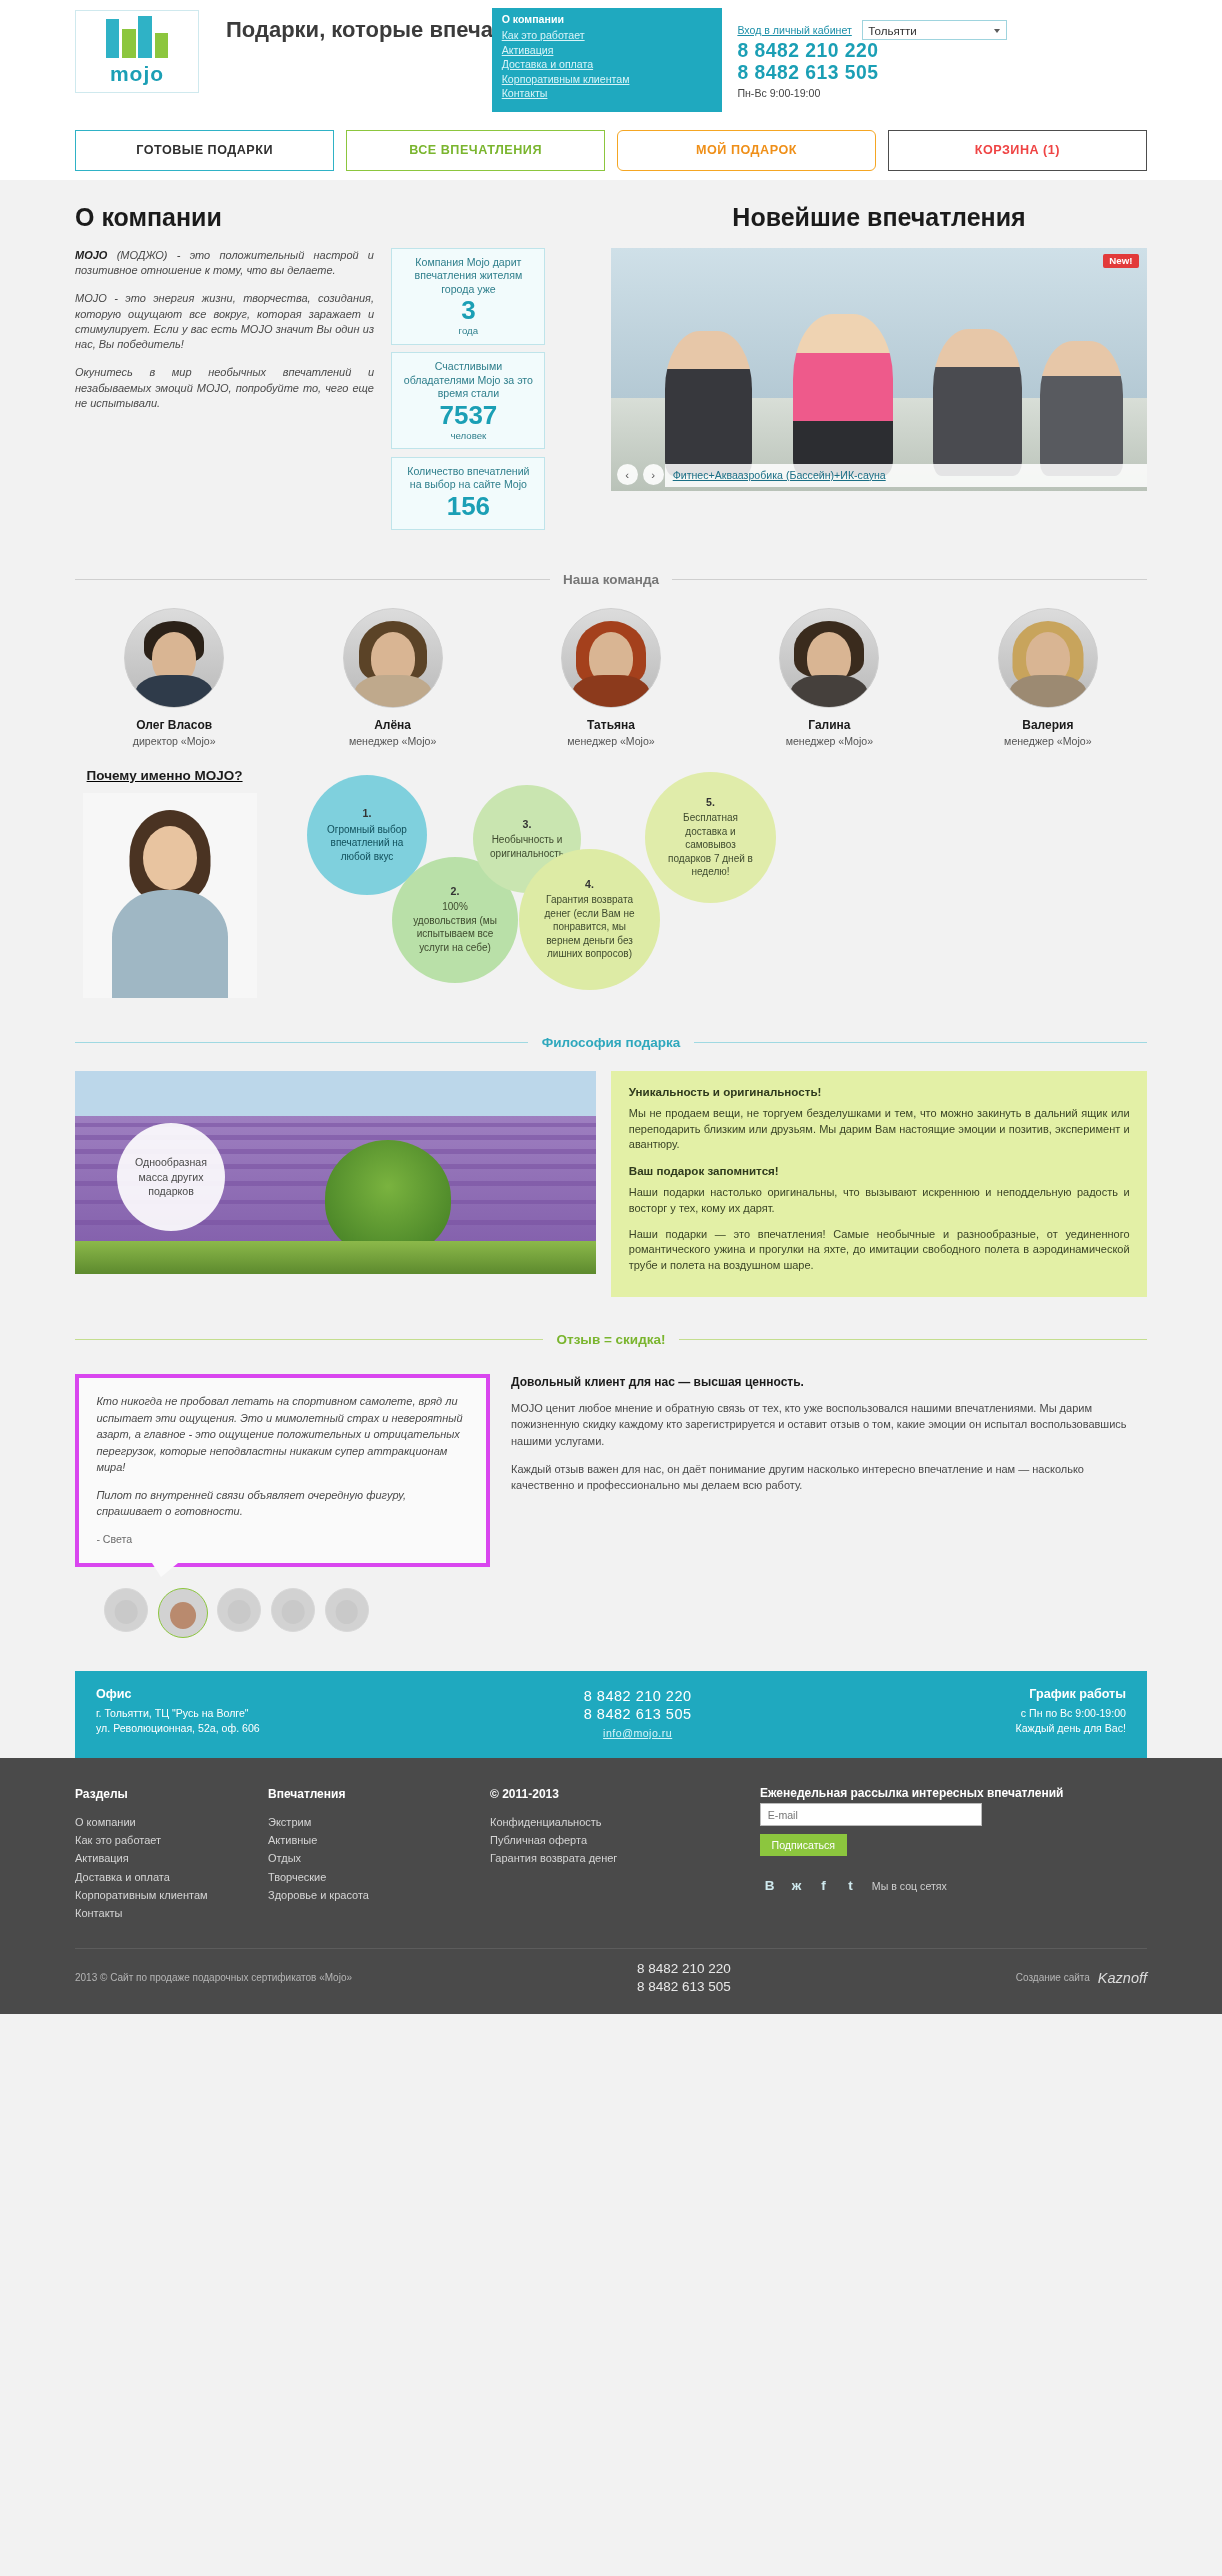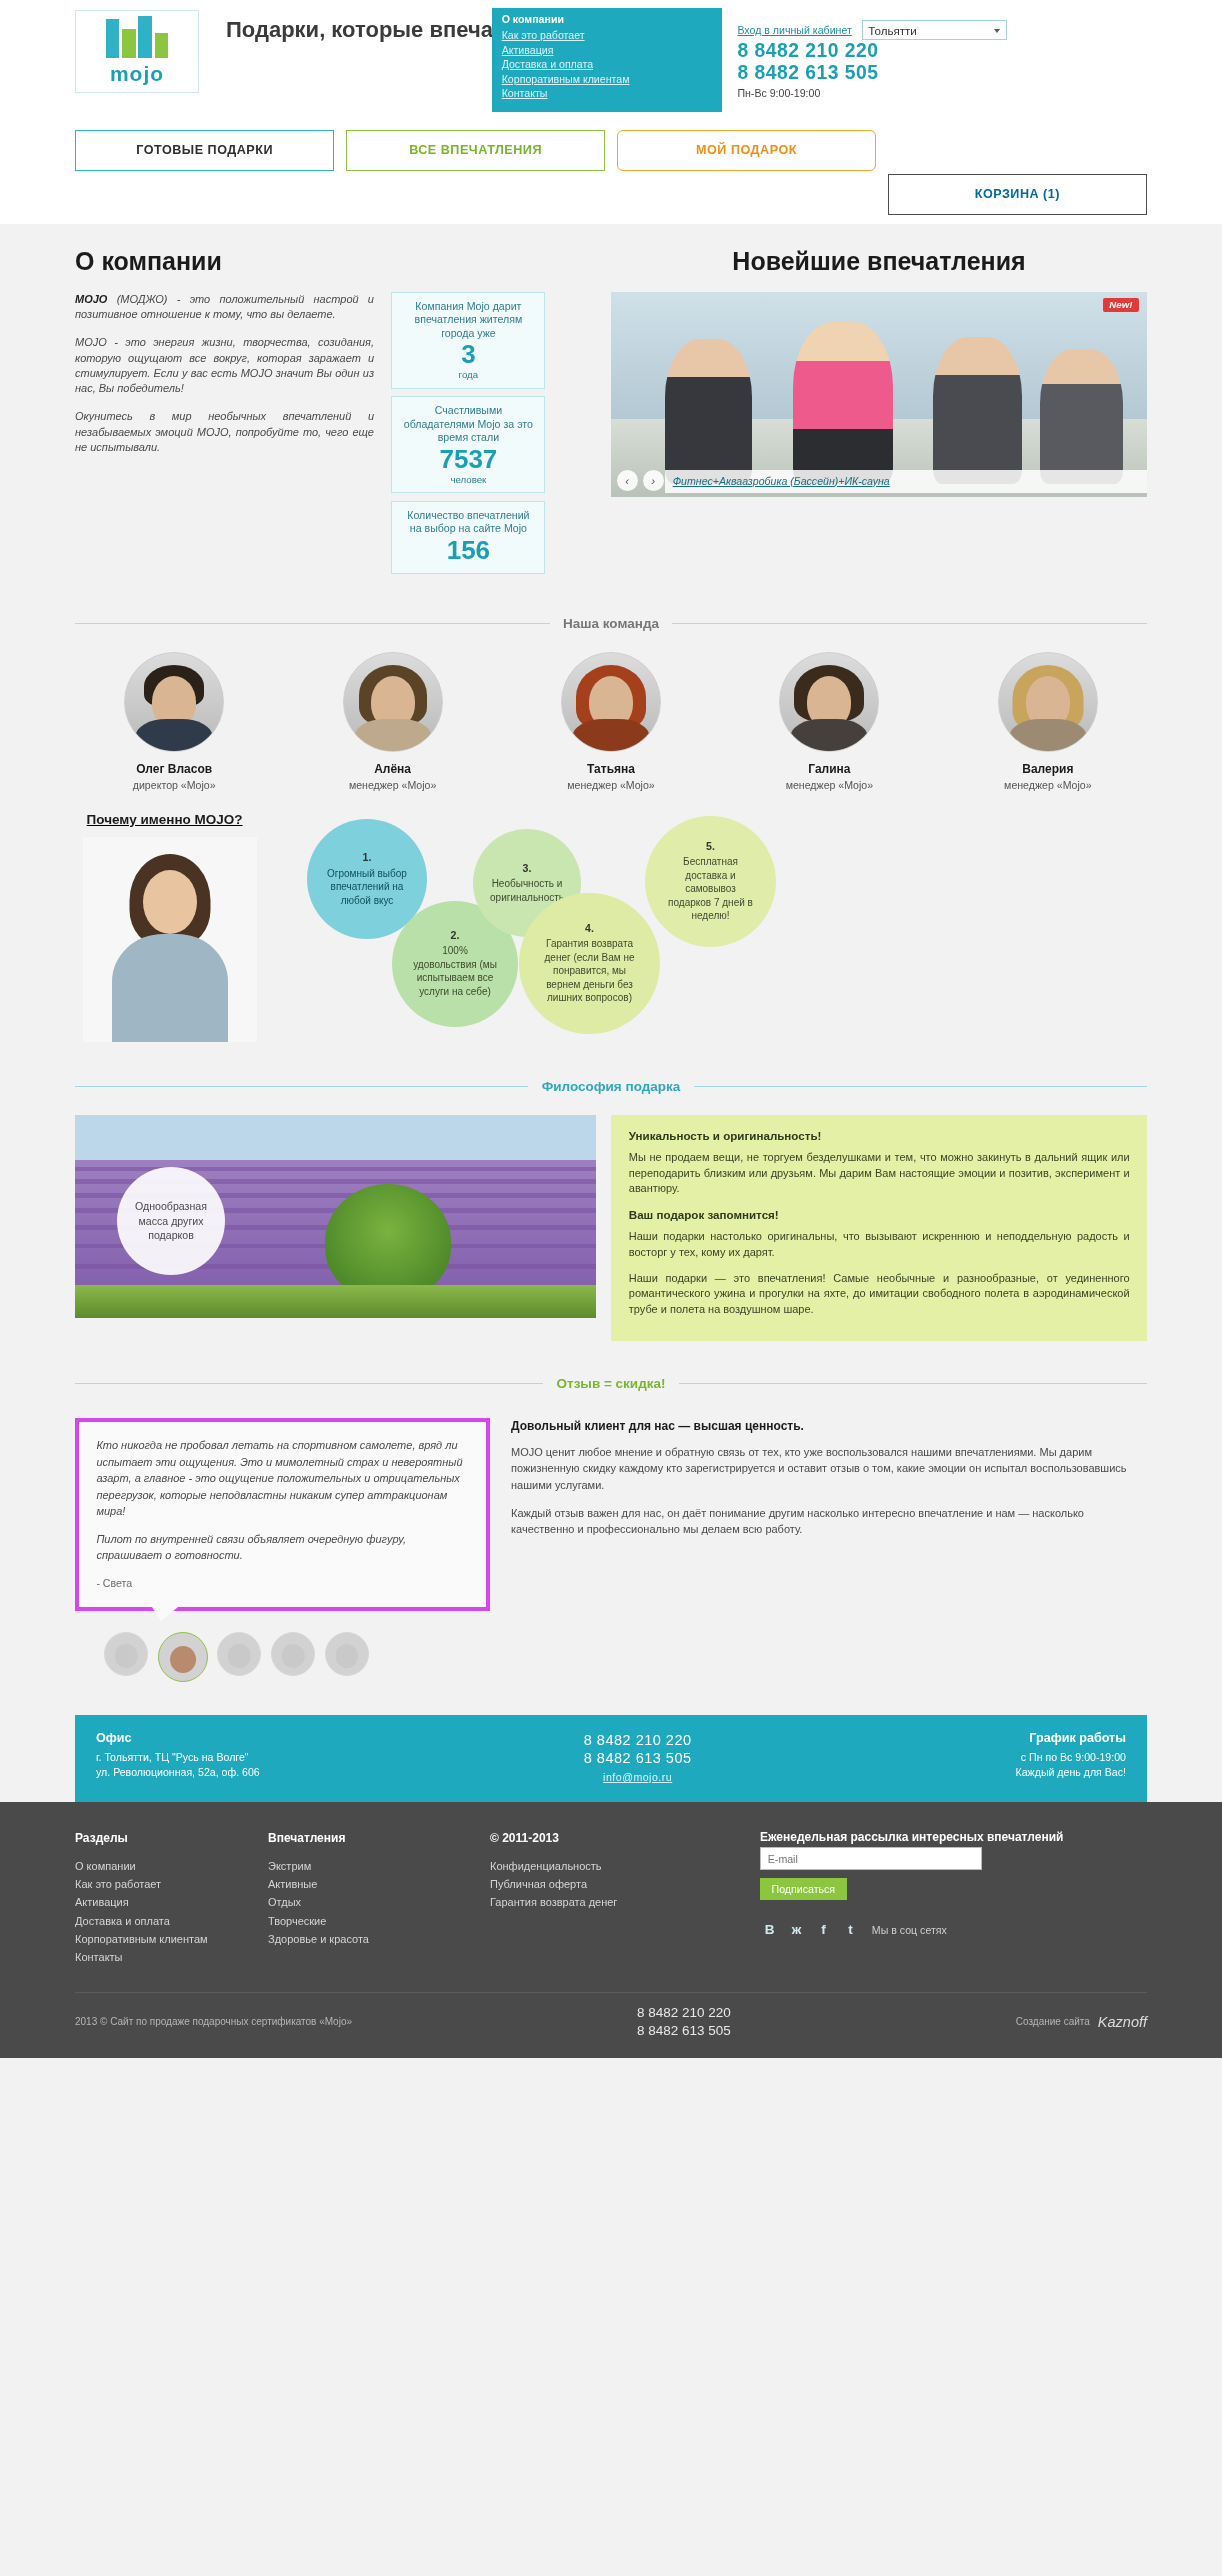--- a/index.html
+++ b/index.html
@@ -88,21 +88,21 @@
   }
   .tab {
     flex: 1; height: 41px; border: 1.9px solid #d8d8d8; background: #fff;
     display: flex; align-items: center; justify-content: center;
     font-size: 12.6px; font-weight: bold; color: #2f2f2f; cursor: pointer;
     letter-spacing: 0.5px;
   }
   .tab.t1 { border-color: #2fb2c6; color: #2f2f2f; }
   .tab.t2 { border-color: #8cc63e; color: #7ab52e; }
   .tab.t3 { border-color: #f5a623; color: #ef8f18; border-radius: 6px; }
-  .tab.t4 { border-color: #4d4d4d; color: #0369a1; margin-top: 44px; }
+  .tab.t4 { border-color: #4d4d4d; color: #ef4444; }
 
   
   .section { width: 1072px; margin: 0 auto; }
   .two-col { display: flex; gap: 0; padding-top: 23px; }
   .col-left { width: 536px; }
   .col-right { width: 536px; }
   h1.sec-title {
     font-size: 25px; color: #1b1b1b; margin: 0 0 15.4px 0; font-weight: bold;
   }
   h1.sec-title.right { text-align: center; }
@@ -116,23 +116,22 @@
     text-align: center; padding: 6.8px 7.7px 7.7px;
   }
   .stat-box .st-text { font-size: 10.6px; color: #2f7f8c; line-height: 13.5px; }
   .stat-box .st-num {
     font-size: 26px; color: #1b9fb5; font-weight: bold; line-height: 29px;
   }
   .stat-box .st-unit { font-size: 9.7px; color: #2f7f8c; }
 
   
   .slider {
-    width: 536px; height: 205px; position: relative; overflow: hidden;
+    width: 536px; height: 243px; position: relative; overflow: hidden;
     background: linear-gradient(160deg,#9fc7da 0%, #c6d9e2 40%, #8fb0c4 100%);
-    font-style: italic;
   }
   .slider .photo-sim { position: absolute; inset: 0; }
   .sim-wall { position:absolute; left:0; top:0; width:100%; height:62%;
     background: linear-gradient(180deg,#cfe0e8,#b4c9d4); }
   .sim-floor { position:absolute; left:0; bottom:0; width:100%; height:38%;
     background: linear-gradient(180deg,#d8ded7,#b9c2b8); }
   .sim-person { position:absolute; bottom:6%; border-radius:40% 40% 10% 10%; }
   .p1 { left:10%; width:87px; height:145px; background: linear-gradient(180deg,#e7c7a8 0%, #e7c7a8 26%, #37383d 26%, #37383d 100%); }
   .p2 { left:34%; width:100px; height:162px; background: linear-gradient(180deg,#efd3b2 0%, #efd3b2 24%, #ee5a8b 24%, #ee5a8b 66%, #2c2d31 66%, #2c2d31 100%); }
   .p3 { left:60%; width:89px; height:147px; background: linear-gradient(180deg,#e7c7a8 0%, #e7c7a8 26%, #4a4b50 26%, #4a4b50 100%); }

